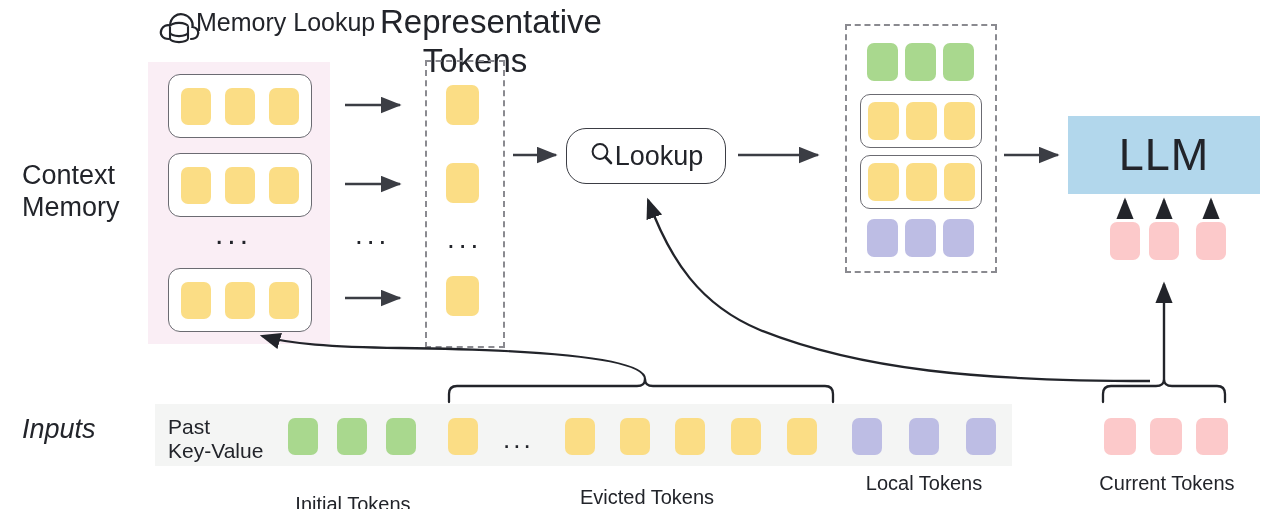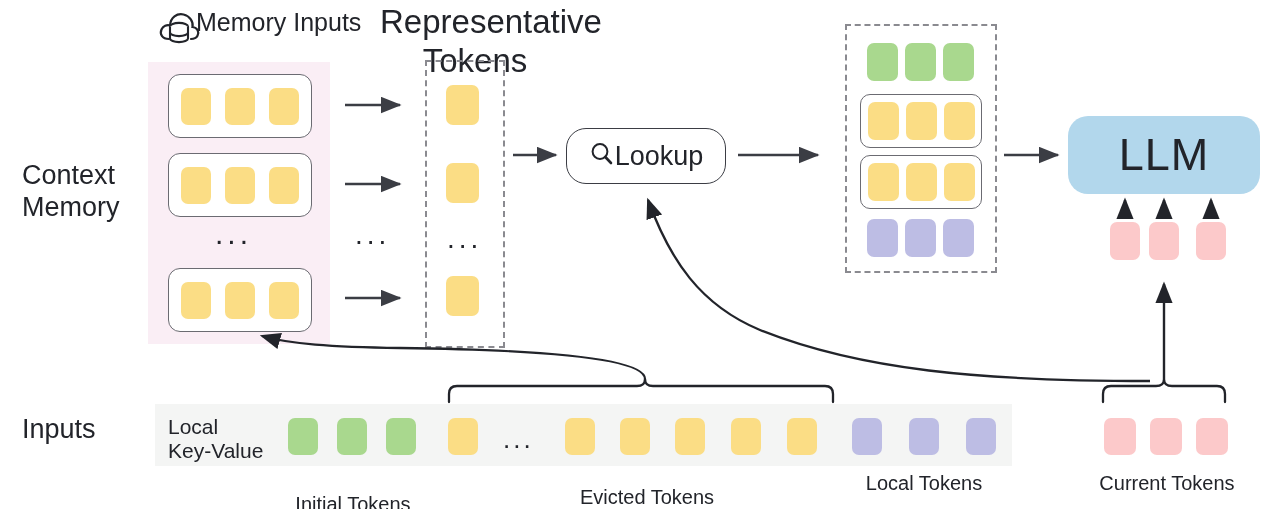--- a/index.html
+++ b/index.html
@@ -13,44 +13,44 @@
   .tok.y{background:#FBDD85;}
   .tok.g{background:#A9D88E;}
   .tok.p{background:#BDBDE4;}
   .tok.k{background:#FCC9CA;}
   .mem-panel{position:absolute;background:#FAEEF5;}
   .mem-unit{position:absolute;background:#ffffff;border:1.6px solid #6b6b72;border-radius:12px;}
   .dashbox{position:absolute;border:2px dashed #8a8a90;background:transparent;}
   .kvrow{position:absolute;background:#ffffff;border:1.4px solid #6b6b72;border-radius:10px;}
   .lookup{position:absolute;background:#ffffff;border:1.8px solid #3b3d44;border-radius:20px;display:flex;align-items:center;justify-content:center;gap:0;}
   .lookup span.txt{font-size:27px;color:#22242a;}
-  .llm{position:absolute;background:#B2D7EC;border-radius:20px;display:flex;align-items:center;justify-content:center;}
+  .llm{position:absolute;background:#B2D7EC;border-radius:0;display:flex;align-items:center;justify-content:center;}
   .llm span{font-size:45px;color:#22242a;letter-spacing:1px;}
   .inputbar{position:absolute;background:#F4F5F4;}
   .pastkv{position:absolute;font-size:21px;line-height:1.15;white-space:pre-line;}
   svg.ov{position:absolute;left:0;top:0;width:1280px;height:509px;pointer-events:none;}
 </style>
 </head>
 <body>
 
 <div id="stage">
 
   <div class="lbl side-label" style="left:22px;top:160px;">Context
 Memory</div>
-  <div class="lbl side-label" style="left:22px;top:414px;">Inputs</div>
+  <div class="lbl side-label" style="left:22px;top:414px;font-style:italic;">Inputs</div>
 
   <div class="abs" style="left:157px;top:5px;width:44px;height:44px;">
     <svg width="44" height="44" viewBox="0 0 44 44">
       <path d="M12 34 C5 34 2.5 29 4.5 24.5 C6 21 10 19.5 13 20.5 C13.5 12.5 20 8 26.5 9.5 C33 11 36.5 17 35.5 22 C40.5 22.5 42.5 27 40.5 30.8 C39.2 33.2 36.5 34 34 34" fill="none" stroke="#22242a" stroke-width="2.2" stroke-linecap="round"></path>
       <ellipse cx="22" cy="21.5" rx="9" ry="3.6" fill="#ffffff" stroke="#22242a" stroke-width="2.1"></ellipse>
       <path d="M13 21.5 V33.5 C13 35.5 17 37.1 22 37.1 C27 37.1 31 35.5 31 33.5 V21.5" fill="#ffffff" stroke="#22242a" stroke-width="2.1" stroke-linejoin="round"></path>
       <path d="M13 27.5 C13 29.5 17 31.1 22 31.1 C27 31.1 31 29.5 31 27.5" fill="none" stroke="#22242a" stroke-width="2.1"></path>
     </svg>
   </div>
-  <div class="lbl" style="left:196px;top:8px;font-size:25px;">Memory Inputs</div>
+  <div class="lbl" style="left:196px;top:8px;font-size:25px;">Memory Lookup</div>
 
   <div class="lbl cap" style="left:380px;top:3px;width:190px;font-size:33px;">Representative
 Tokens</div>
 
   <div class="mem-panel" style="left:148px;top:62px;width:182px;height:282px;"></div>
 
   <div class="mem-unit" style="left:168px;top:74px;width:142px;height:62px;">
     <div class="tok y" style="left:12px;top:13px;width:30px;height:37px;"></div>
     <div class="tok y" style="left:56px;top:13px;width:30px;height:37px;"></div>
     <div class="tok y" style="left:100px;top:13px;width:30px;height:37px;"></div>
@@ -115,21 +115,21 @@
   </div>
 
   <div class="llm" style="left:1068px;top:116px;width:192px;height:78px;">
     <span>LLM</span>
   </div>
   <div class="tok k" style="left:1110px;top:222px;width:30px;height:38px;"></div>
   <div class="tok k" style="left:1149px;top:222px;width:30px;height:38px;"></div>
   <div class="tok k" style="left:1196px;top:222px;width:30px;height:38px;"></div>
 
   <div class="inputbar" style="left:155px;top:404px;width:857px;height:62px;"></div>
-  <div class="pastkv" style="left:168px;top:415px;">Local
+  <div class="pastkv" style="left:168px;top:415px;">Past
 Key-Value</div>
 
   <div class="tok g" style="left:288px;top:418px;width:30px;height:37px;"></div>
   <div class="tok g" style="left:337px;top:418px;width:30px;height:37px;"></div>
   <div class="tok g" style="left:386px;top:418px;width:30px;height:37px;"></div>
 
   <div class="tok y" style="left:448px;top:418px;width:30px;height:37px;"></div>
   <div class="lbl" style="left:503px;top:424px;font-size:26px;letter-spacing:3px;">...</div>
   <div class="tok y" style="left:565px;top:418px;width:30px;height:37px;"></div>
   <div class="tok y" style="left:620px;top:418px;width:30px;height:37px;"></div>

